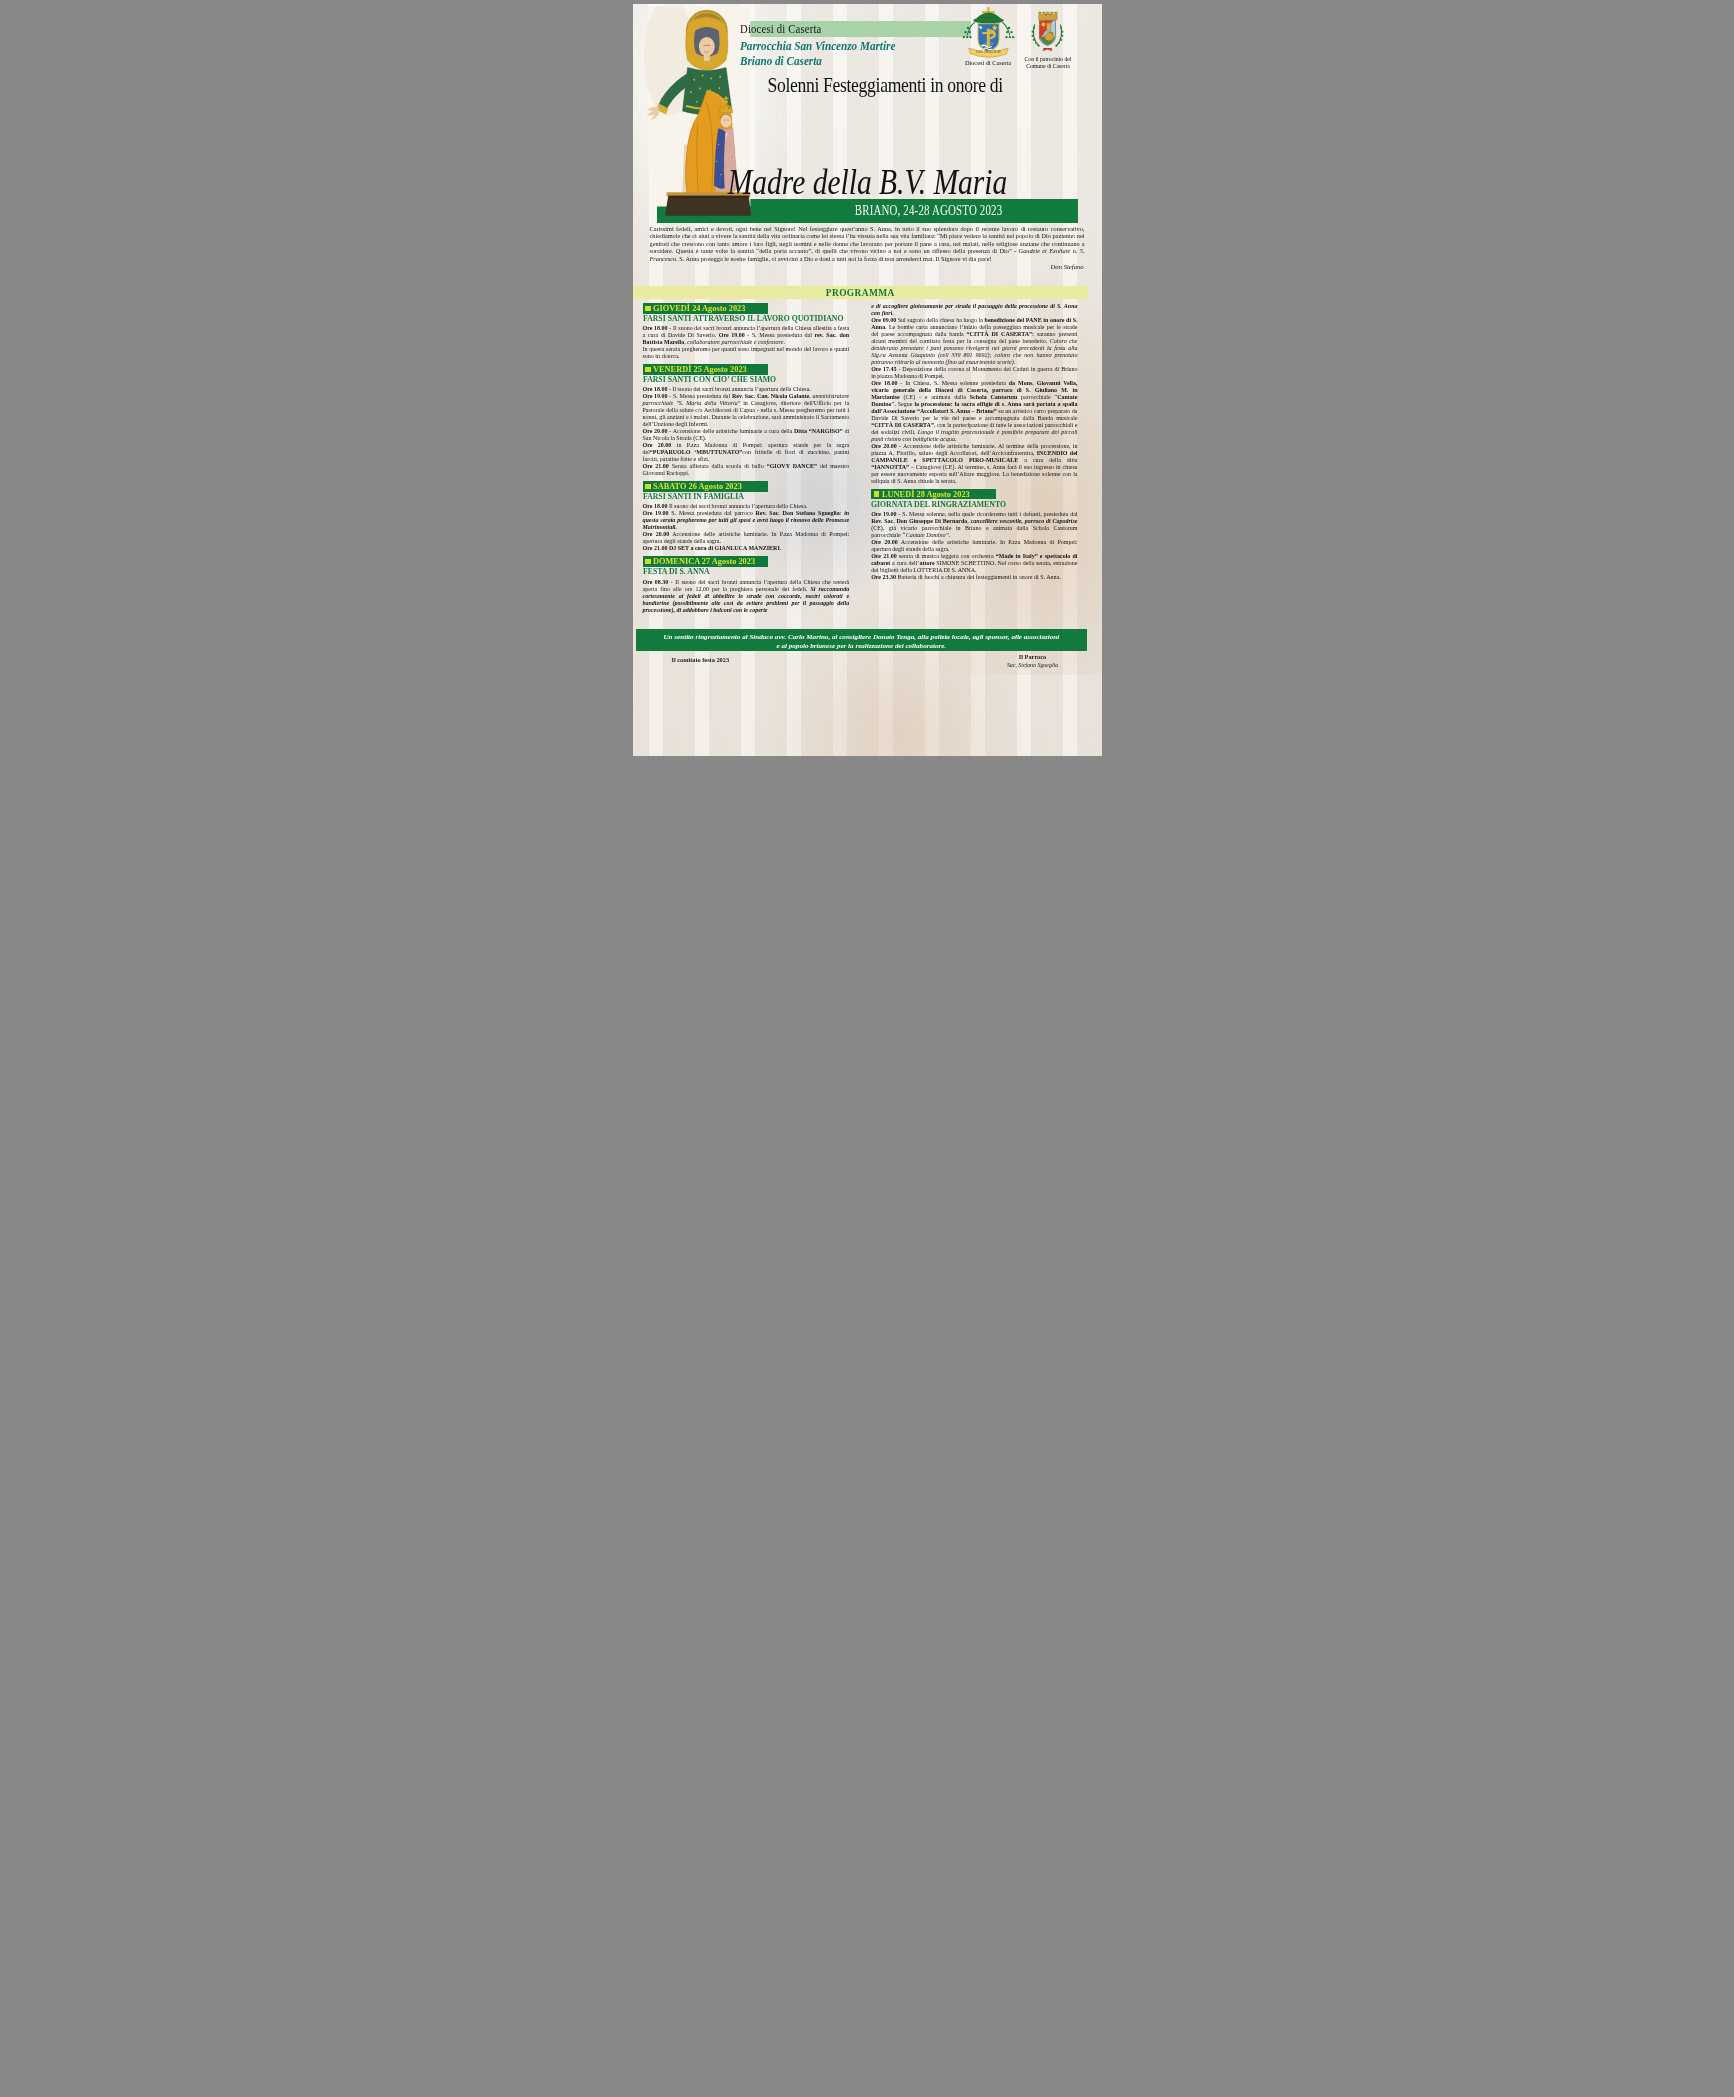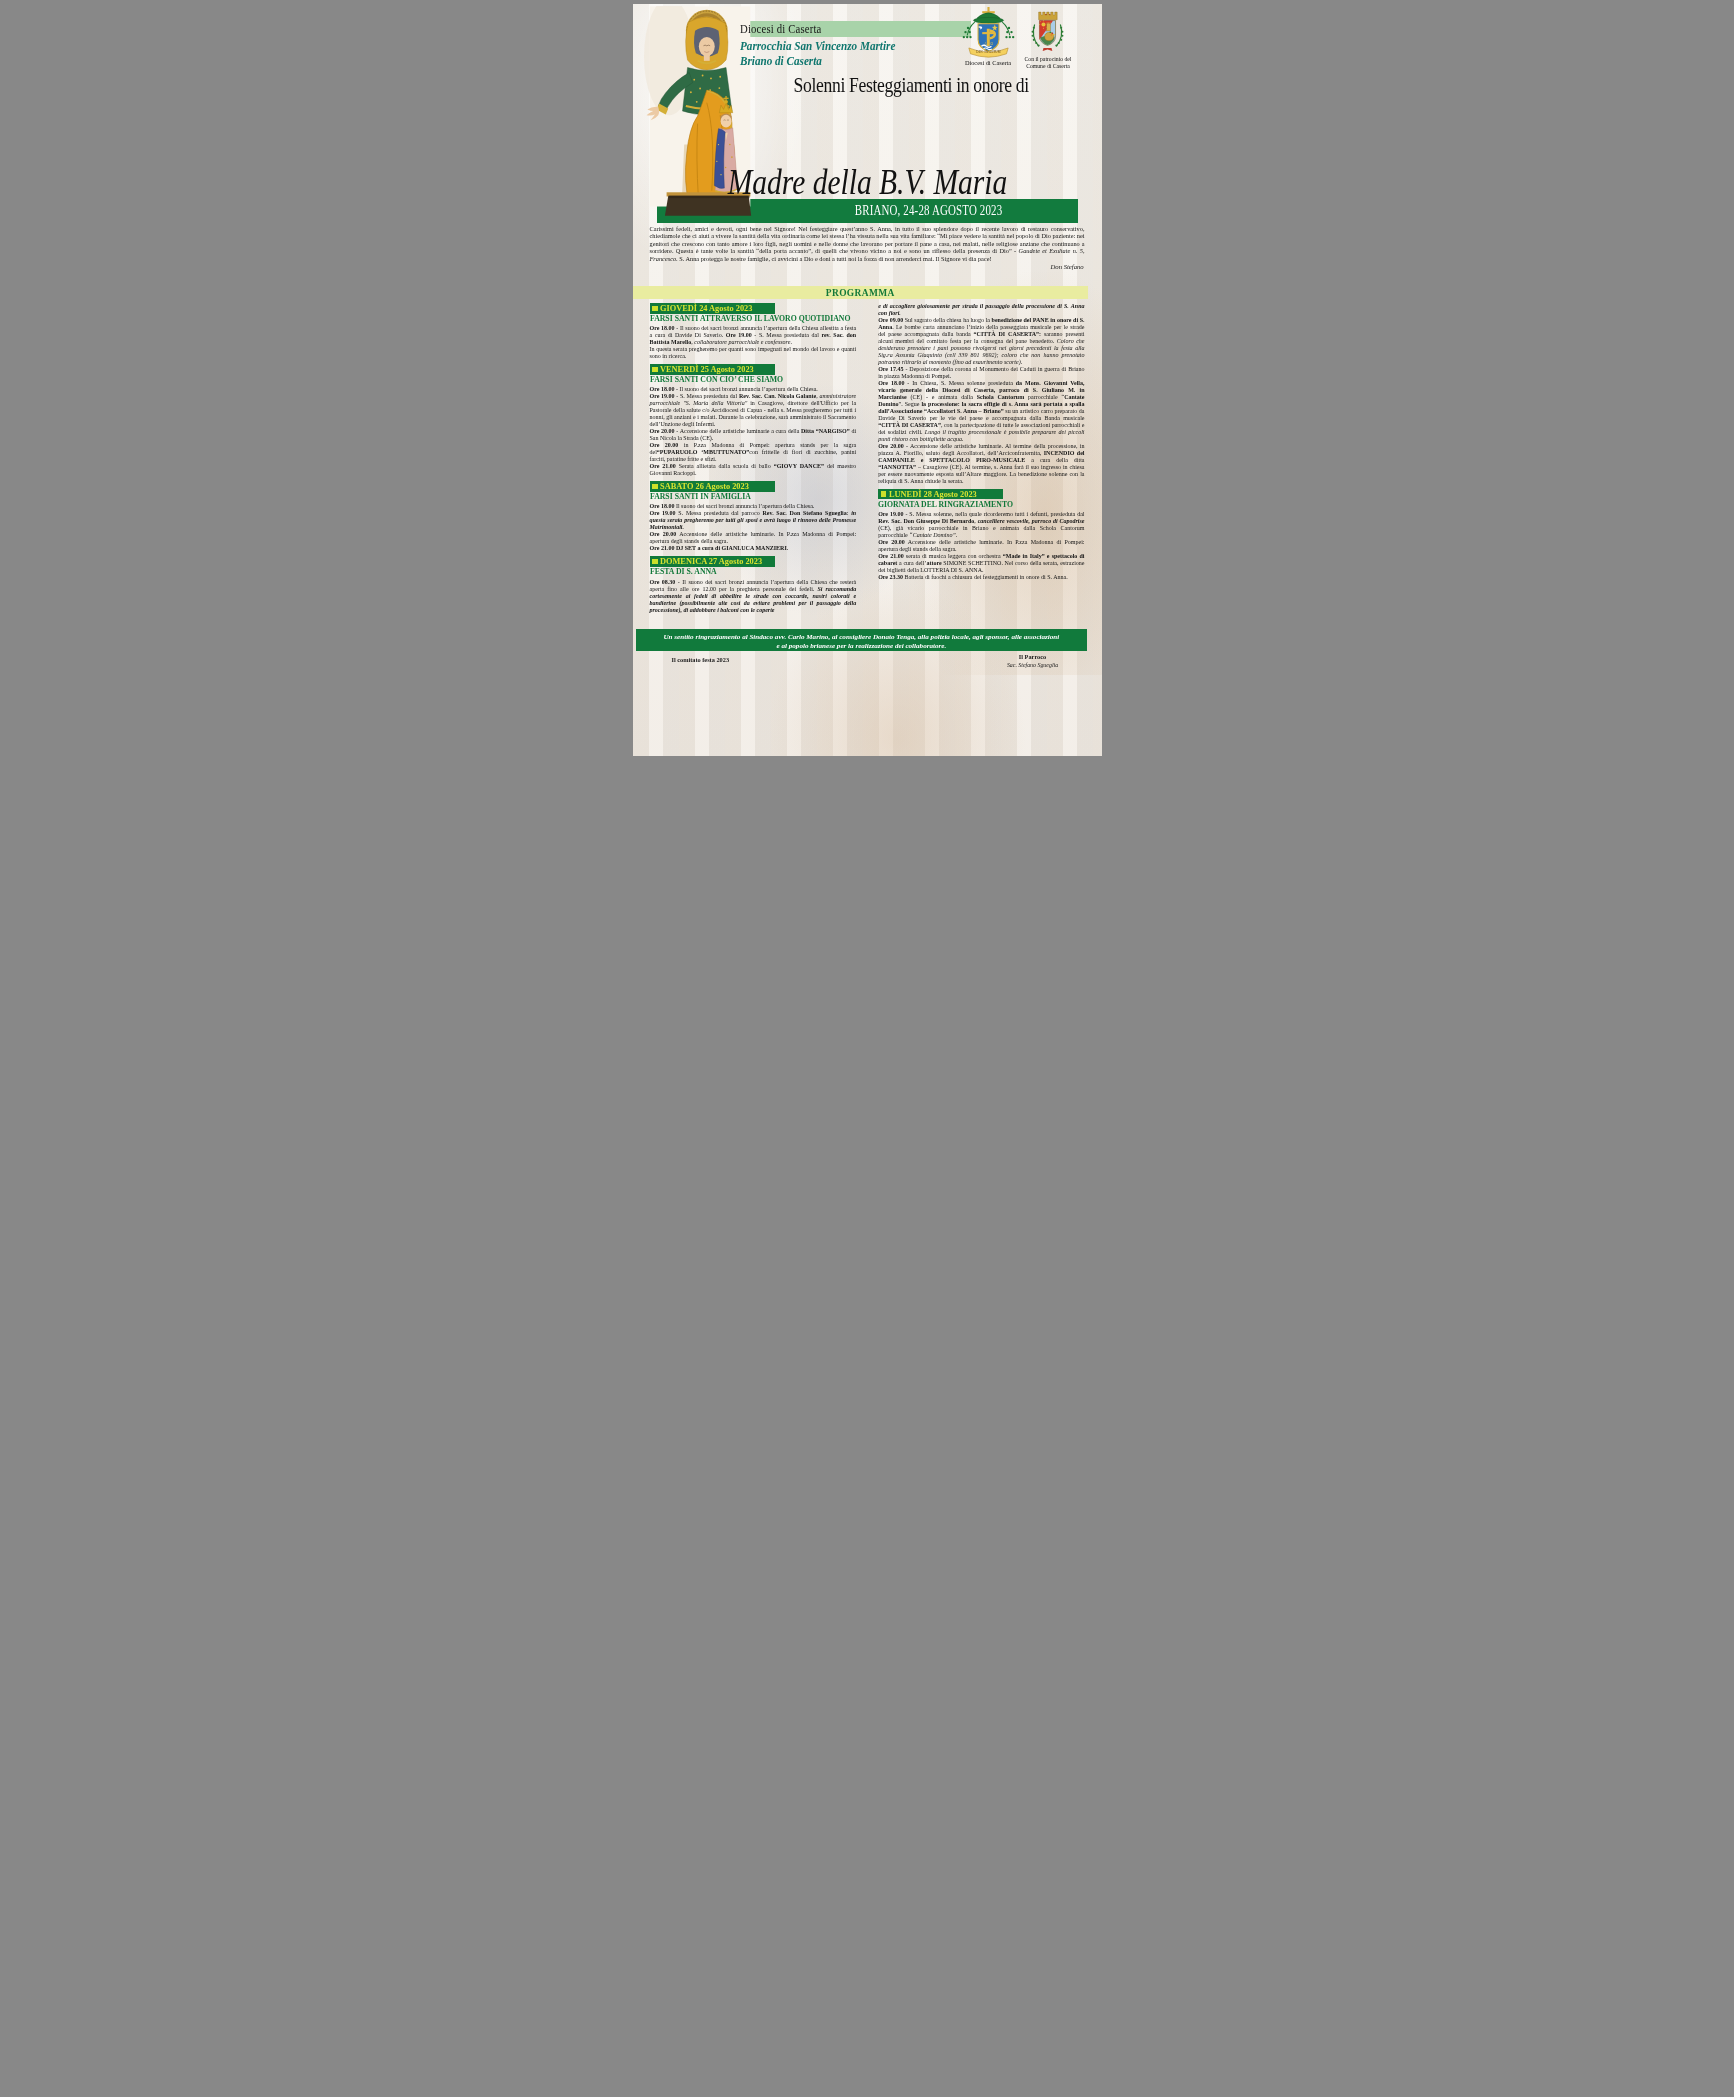--- a/index.html
+++ b/index.html
@@ -33,41 +33,41 @@
 
   .statue{position:absolute;left:11.7px;top:1.7px;width:108px;height:211px;z-index:2;}
   .arms{position:absolute;z-index:3;}
   .arms-diocese{left:328px;top:2.5px;width:55px;height:51px;}
   .arms-comune{left:396px;top:3.4px;width:37px;height:48px;}
   .arms-caption{position:absolute;z-index:3;text-align:center;color:#111;}
   .cap1{left:323px;top:55px;width:65px;font-size:6.3px;}
   .cap2{left:385px;top:52px;width:61px;font-size:5.7px;line-height:7px;}
 
   
-  .kicker{position:absolute;left:105px;top:70px;width:348px;z-index:3;text-align:center;font-size:22px;line-height:22.7px;color:#121212;white-space:nowrap;}
+  .kicker{position:absolute;left:105px;top:70px;width:348px;z-index:3;font-size:22px;line-height:22.7px;color:#121212;white-space:nowrap;}
   .kicker>span{display:inline-block;transform:scaleX(.8);transform-origin:center;letter-spacing:-0.4px;}
   .saint{position:absolute;left:16px;top:89px;width:436px;z-index:3;text-align:center;font-weight:bold;font-size:89px;line-height:74px;color:#0a7c3c;white-space:nowrap;}
   .saint>span{display:inline-block;transform:scaleX(.58);transform-origin:center;}
   .madre{position:absolute;left:59px;top:164px;width:352px;z-index:3;text-align:center;font-style:italic;font-size:36px;line-height:28px;color:#121212;white-space:nowrap;}
   .madre>span{display:inline-block;transform:scaleX(.82);transform-origin:center;}
   .briano-banner{position:absolute;left:24px;top:195px;width:421px;height:24px;background:#127b3e;z-index:1;}
   .briano-inner{display:block;padding-left:124px;text-align:center;color:#ffffff;font-size:14px;line-height:24px;white-space:nowrap;}
   .briano-inner>span{display:inline-block;transform:scaleX(.78);transform-origin:center;letter-spacing:0.2px;}
 
   
   .intro{position:absolute;left:17px;top:221px;width:435px;z-index:3;color:#141414;}
   .intro-para{margin:0;font-size:6.3px;line-height:7.4px;text-align:justify;}
   .signature{text-align:right;font-style:italic;font-size:6.7px;margin-top:0.8px;padding-right:0.8px;}
 
   
   .programma-band{position:absolute;left:0;top:282px;width:455px;height:13px;background:#e9eca0;z-index:1;text-align:center;}
   .programma-band>span{display:inline-block;font-size:10.5px;line-height:13px;font-weight:600;color:#137939;letter-spacing:0.4px;transform:scaleX(.9);transform-origin:center;}
 
   
-  .columns{position:absolute;left:17px;top:299px;width:435px;z-index:3;display:flex;gap:22px;align-items:flex-start;}
+  .columns{position:absolute;left:10px;top:299px;width:435px;z-index:3;display:flex;gap:22px;align-items:flex-start;}
   .col{color:#141414;}
   .col-left{width:212px;}
   .col-right{width:217px;}
   .day-banner{height:10.5px;width:125px;background:#117a3a;display:flex;align-items:center;gap:2.9px;padding-left:2.5px;margin:3.8px 0 1.7px;box-sizing:border-box;}
   .col > .day-banner:first-child{margin-top:0;}
   .day-square{width:5.5px;height:5.5px;background:#cbe02b;flex:0 0 auto;}
   .day-label{font-weight:bold;font-size:8.6px;color:#d8e330;white-space:nowrap;transform:scaleX(.97);transform-origin:left;}
   .sec-subtitle{font-weight:bold;font-size:8px;line-height:8.8px;color:#12783a;margin:0 0 1.3px;transform:scaleX(.97);transform-origin:left;white-space:nowrap;}
   .para{margin:0;font-size:6px;line-height:7px;text-align:justify;}
   .rb{font-weight:bold;}

